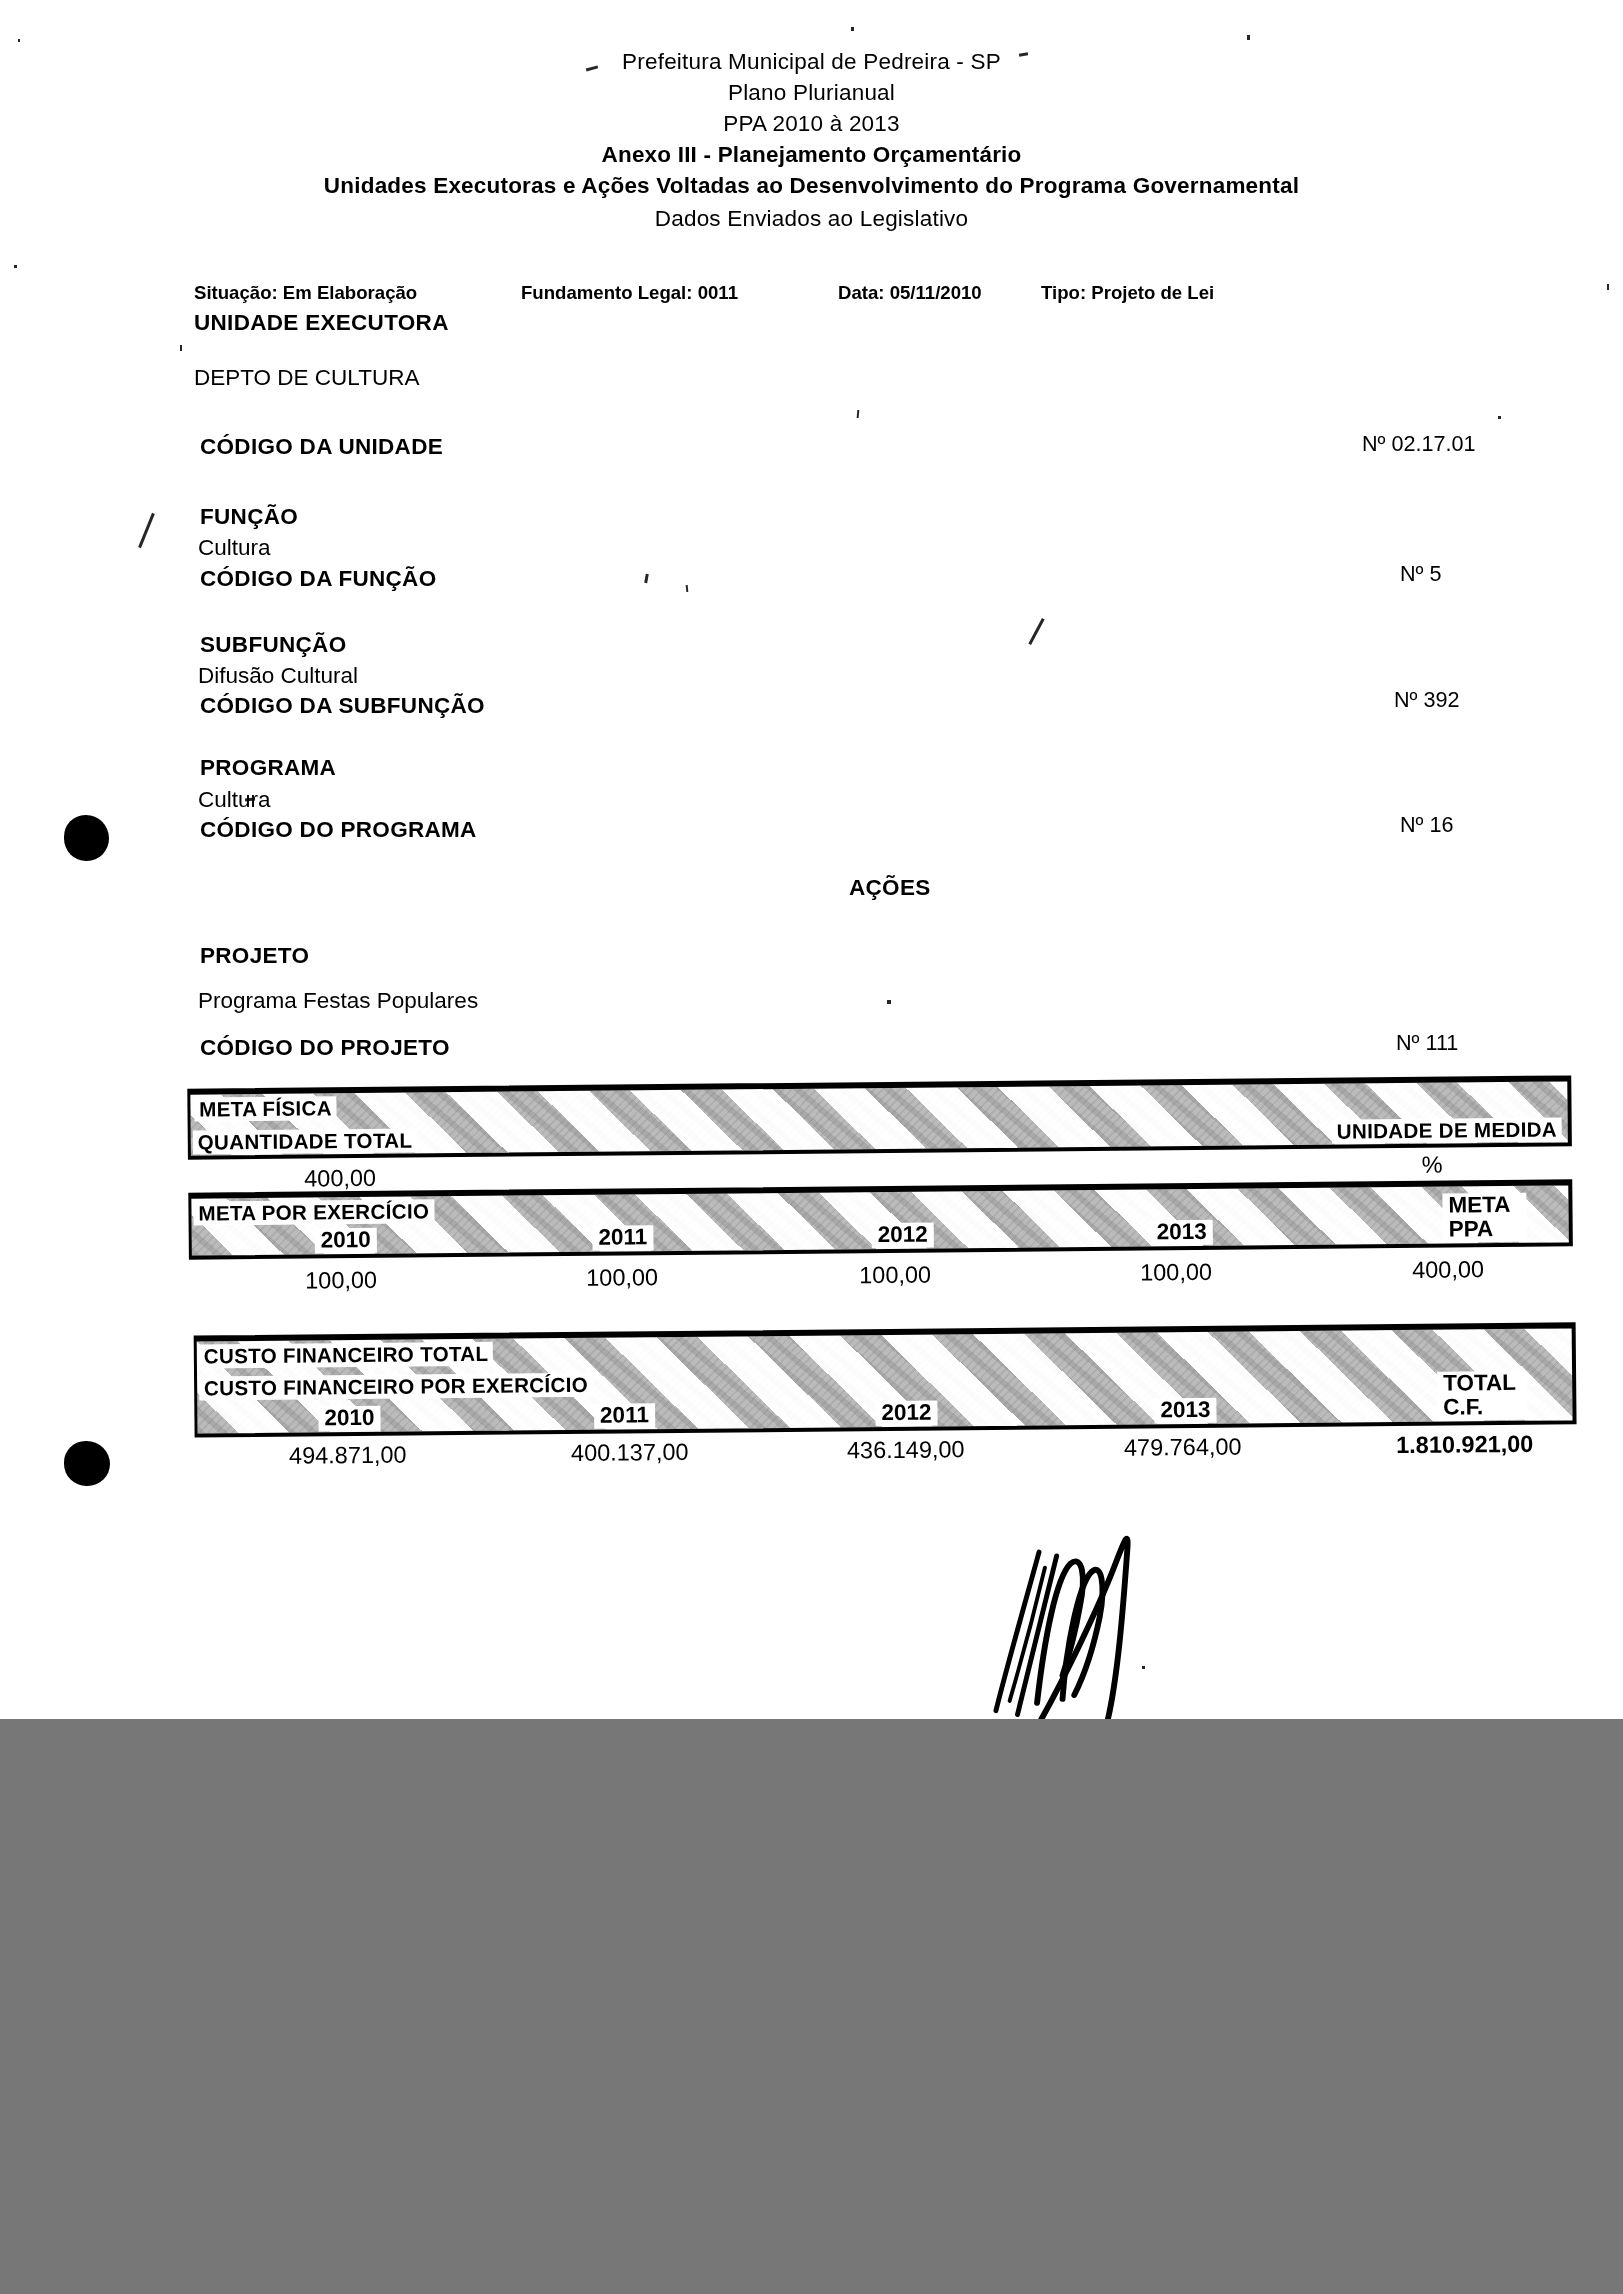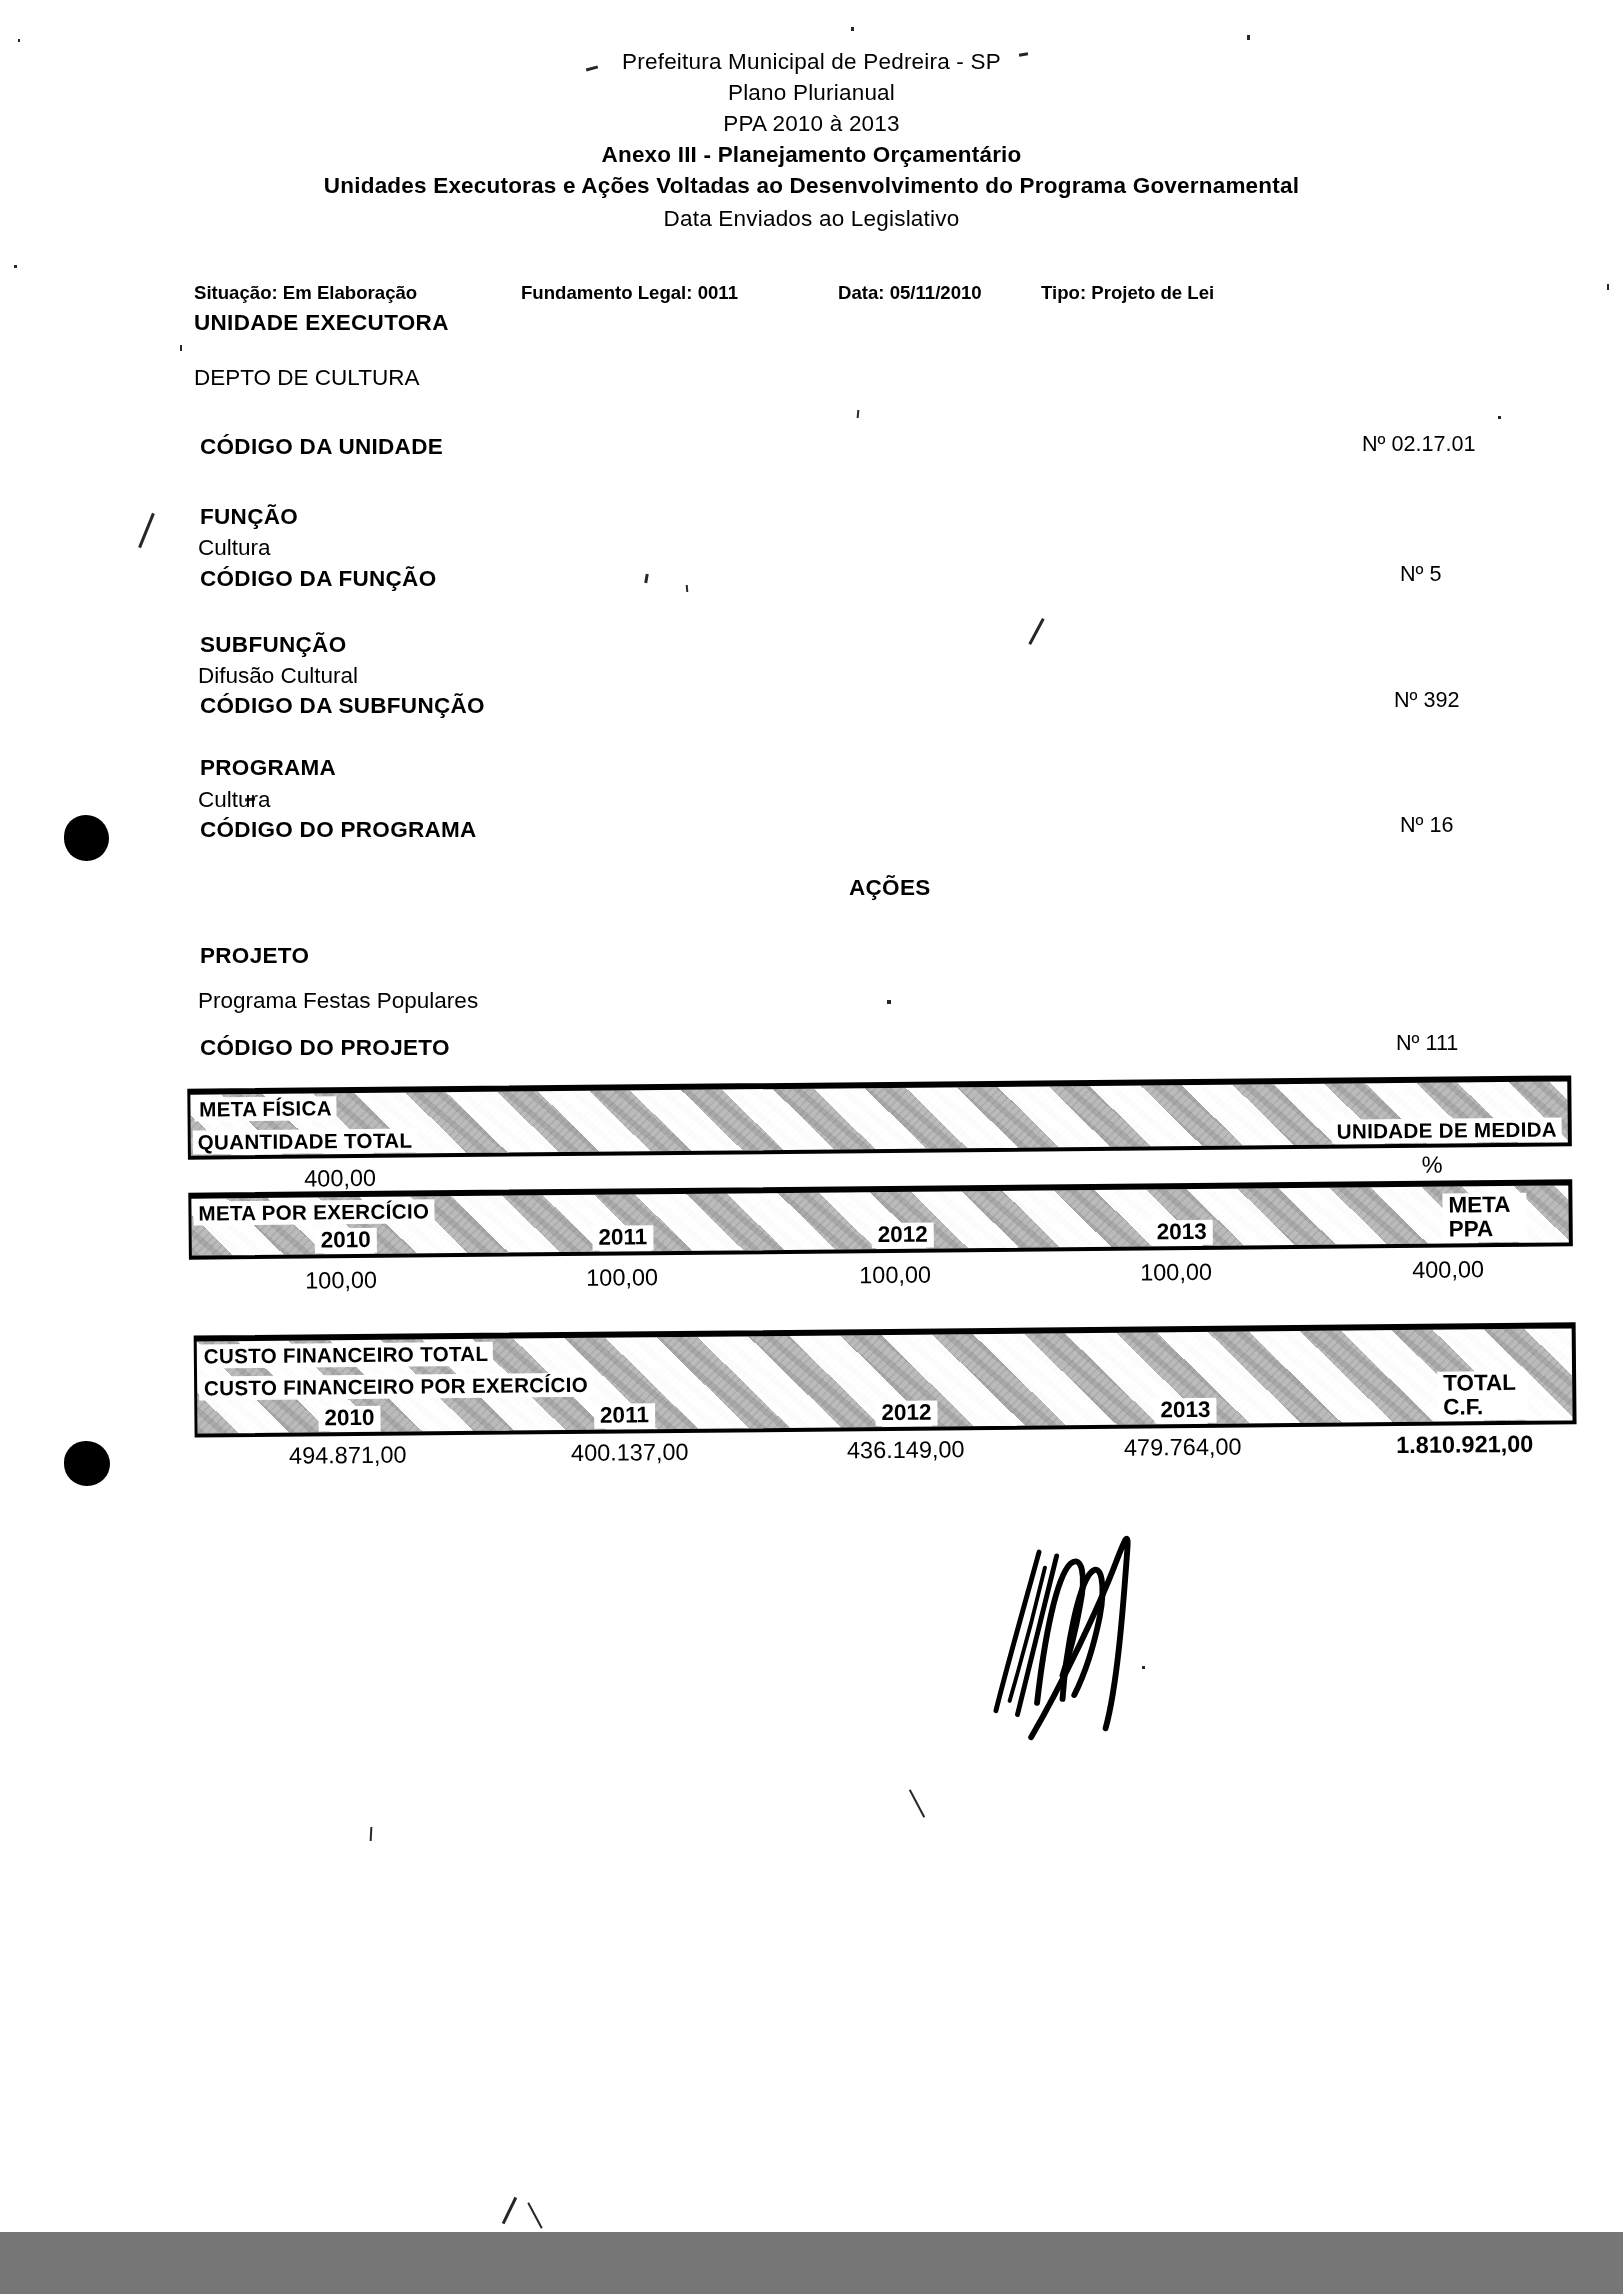--- a/index.html
+++ b/index.html
@@ -1,17 +1,17 @@
 <!DOCTYPE html>
 <html><head>
 <meta charset="utf-8">
 <style>
   html,body{margin:0;padding:0;background:#777;}
   .page{
-    position:relative;width:1623px;height:2232px;background:#ffffff;
+    position:relative;width:1623px;height:1719px;background:#ffffff;
     font-family:"Liberation Sans", sans-serif;color:#000;overflow:hidden;
     margin:0 auto;
   }
   .abs{position:absolute;white-space:nowrap;}
   .b{font-weight:700;}
   .hdr{left:0;width:1623px;text-align:center;font-size:22.5px;letter-spacing:0.2px;}
   .lbl{font-size:22.5px;font-weight:700;letter-spacing:0.3px;}
   .val{font-size:22.5px;}
   .code{font-size:21.6px;font-weight:400;}
   .status{font-size:18.6px;font-weight:700;}
@@ -41,21 +41,21 @@
 </head>
 <body>
 
 <div class="page">
 
   <div class="abs hdr" style="top:49px">Prefeitura Municipal de Pedreira - SP</div>
   <div class="abs hdr" style="top:80px">Plano Plurianual</div>
   <div class="abs hdr" style="top:111px">PPA 2010 à 2013</div>
   <div class="abs hdr b" style="top:142px">Anexo III - Planejamento Orçamentário</div>
   <div class="abs hdr b" style="top:173px">Unidades Executoras e Ações Voltadas ao Desenvolvimento do Programa Governamental</div>
-  <div class="abs hdr" style="top:206px">Data Enviados ao Legislativo</div>
+  <div class="abs hdr" style="top:206px">Dados Enviados ao Legislativo</div>
 
   <div class="abs status" style="left:194px;top:282px">Situação: Em Elaboração</div>
   <div class="abs status" style="left:521px;top:282px">Fundamento Legal: 0011</div>
   <div class="abs status" style="left:838px;top:282px">Data: 05/11/2010</div>
   <div class="abs status" style="left:1041px;top:282px">Tipo: Projeto de Lei</div>
 
   <div class="abs lbl" style="left:194px;top:310px">UNIDADE EXECUTORA</div>
   <div class="abs val" style="left:194px;top:365px">DEPTO DE CULTURA</div>
   <div class="abs lbl" style="left:200px;top:434px">CÓDIGO DA UNIDADE</div>
   <div class="abs code" style="left:1362px;top:431px">Nº 02.17.01</div>

